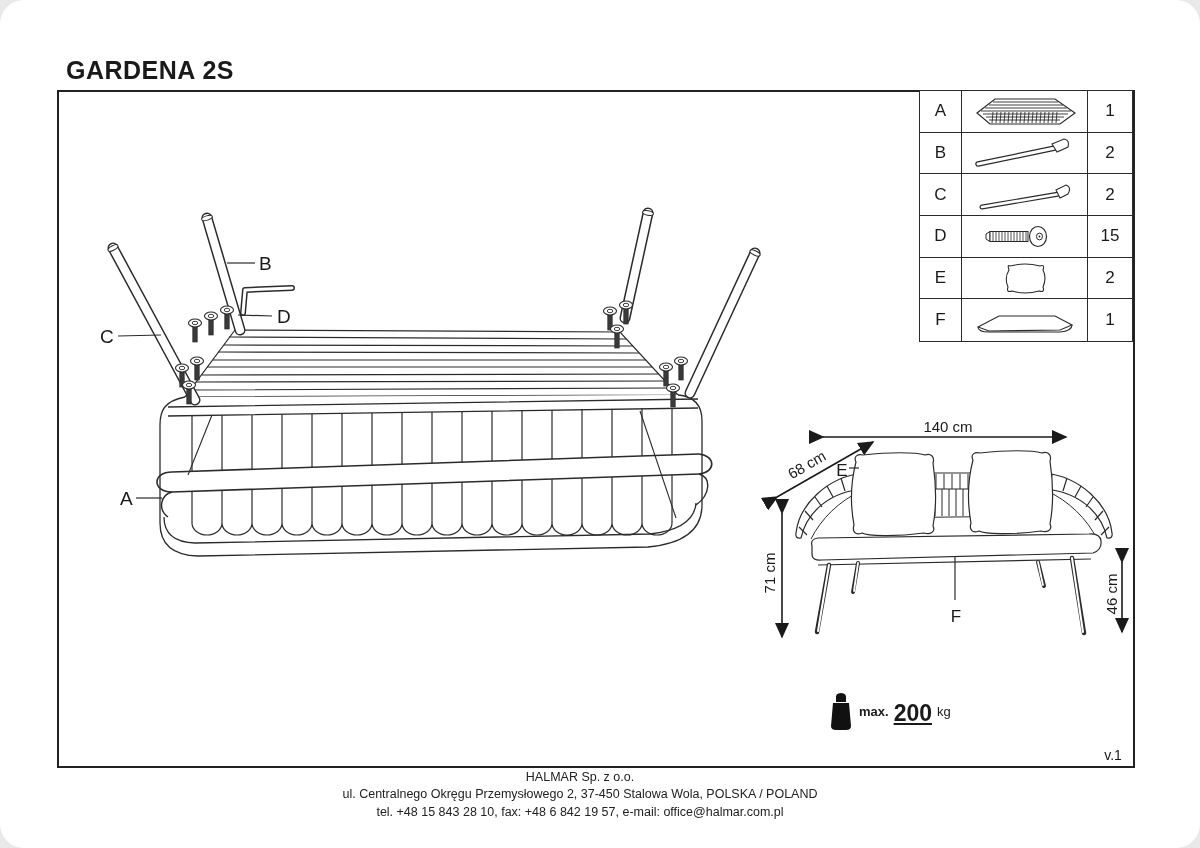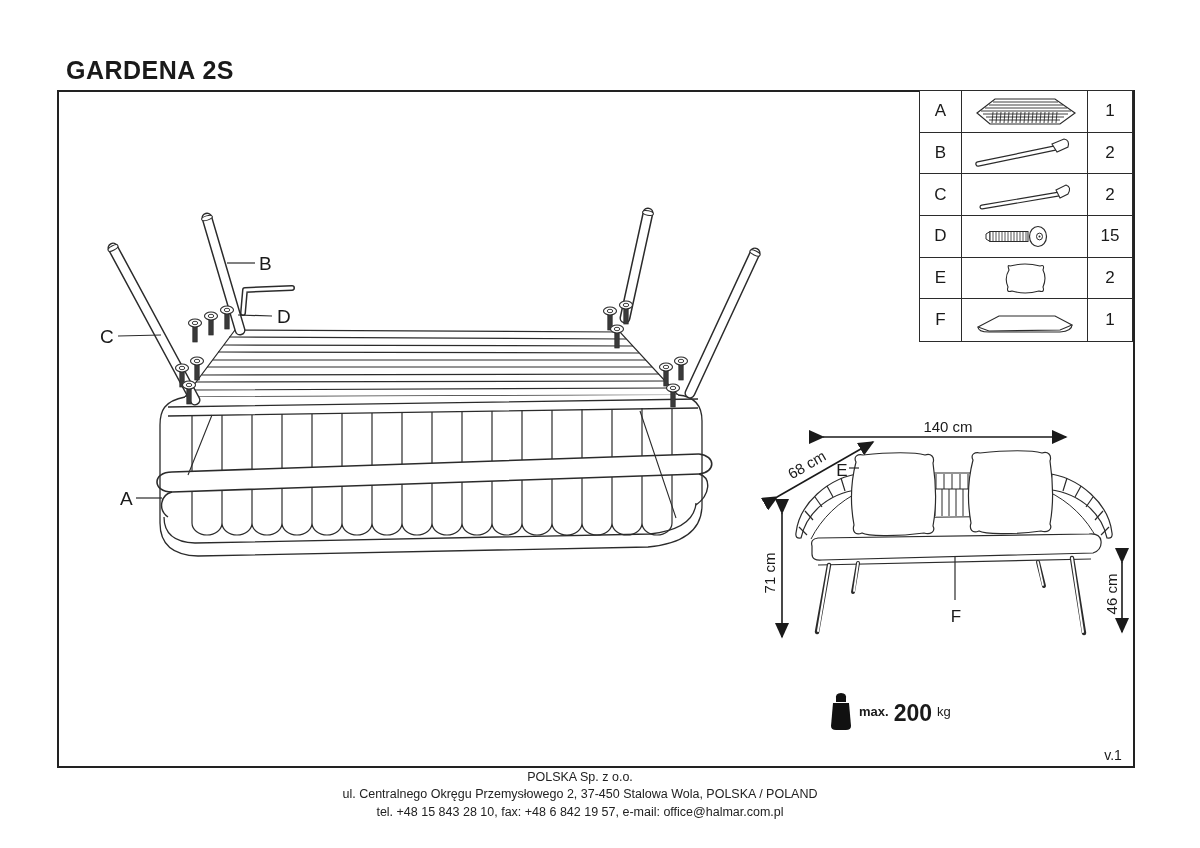--- a/index.html
+++ b/index.html
@@ -1,32 +1,32 @@
 <!DOCTYPE html>
 <html><head>
 <meta charset="utf-8">
 <style>
   html,body{margin:0;padding:0;background:#e9e9e9;}
   .sheet{position:relative;width:1200px;height:848px;background:#ffffff;
-         font-family:"Liberation Sans",sans-serif;color:#1a1a1a;overflow:hidden;}
+         font-family:"Liberation Sans",sans-serif;color:#1a1a1a;overflow:hidden;border-radius:24px;}
   .abs{position:absolute;}
   .page-title{left:66px;top:56px;font-size:25px;font-weight:bold;letter-spacing:.5px;}
   .frame{left:57px;top:90px;width:1074px;height:674px;border:2px solid #222;}
   
   .parts{left:919px;top:90px;width:214px;height:252px;display:grid;
          grid-template-rows:repeat(6,1fr);border:1.5px solid #2b2b2b;background:#fff;box-sizing:border-box;}
   .prow{display:grid;grid-template-columns:42px 126px 1fr;border-bottom:1.4px solid #2b2b2b;}
   .prow:last-child{border-bottom:none;}
   .pcell{display:flex;align-items:center;justify-content:center;font-size:17px;}
   .pletter{border-right:1.4px solid #2b2b2b;}
   .picon{border-right:1.4px solid #2b2b2b;}
   .version{left:1096px;top:747px;width:34px;font-size:14px;text-align:center;}
   .loadrow{left:828px;top:692px;display:flex;align-items:center;gap:5px;}
   .loadrow .mx{font-size:13px;font-weight:600;padding-bottom:3px;}
-  .loadrow .val{font-size:23px;font-weight:bold;line-height:1;}
+  .loadrow .val{font-size:23px;font-weight:bold;line-height:1;text-decoration:underline;}
   .loadrow .unit{font-size:13px;font-weight:400;padding-bottom:3px;}
   .footer{left:0;top:769px;width:1160px;text-align:center;font-size:12.5px;line-height:1.38;color:#222;}
   svg text{font-family:"Liberation Sans",sans-serif;fill:#1a1a1a;}
 </style>
 </head>
 <body>
 
 <div class="sheet">
 
   <div class="abs page-title">GARDENA 2S</div>
@@ -246,18 +246,18 @@
       <path d="M5,11 L21,11 L23,34 Q23,38 18,38 L8,38 Q3,38 3,34 Z" fill="#111"></path>
     </svg>
     <span class="mx">max.</span>
     <span class="val">200</span>
     <span class="unit">kg</span>
   </div>
 
   <div class="abs version">v.1</div>
 
   <div class="abs footer">
-    <div>POLSKA Sp. z o.o.</div>
+    <div>HALMAR Sp. z o.o.</div>
     <div>ul. Centralnego Okręgu Przemysłowego 2, 37-450 Stalowa Wola, POLSKA / POLAND</div>
     <div>tel. +48 15 843 28 10, fax: +48 6 842 19 57, e-mail: office@halmar.com.pl</div>
   </div>
 
 </div>
 
 </body></html>

